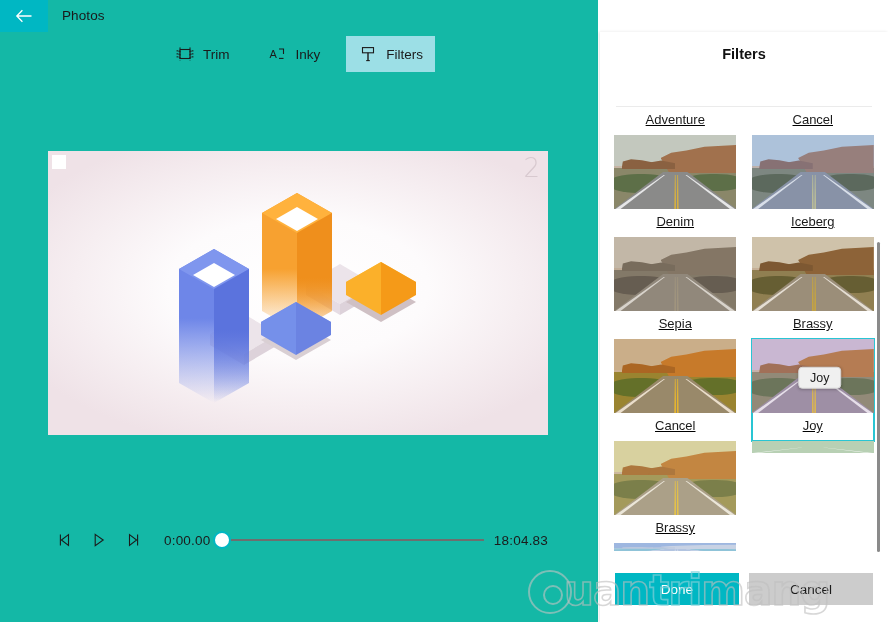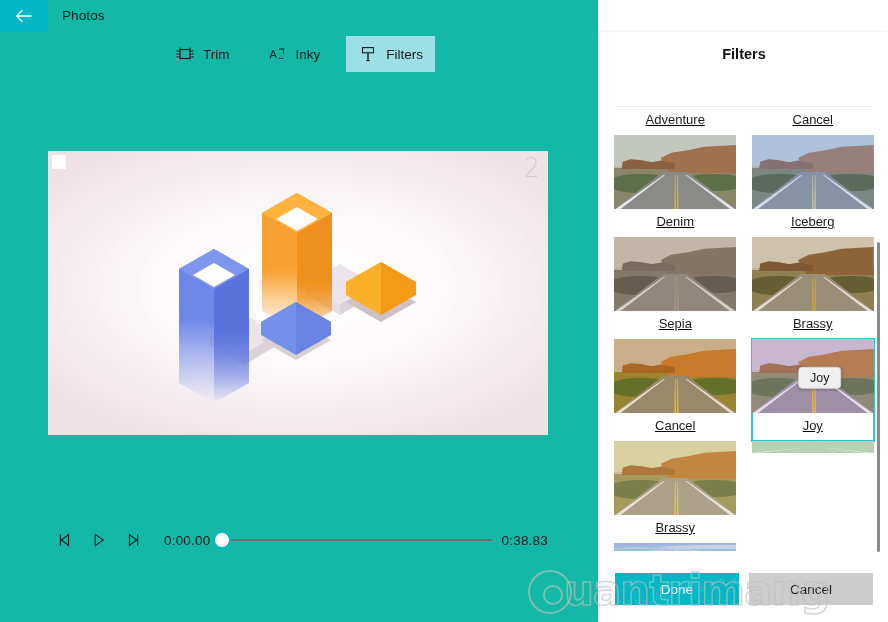--- a/index.html
+++ b/index.html
@@ -362,21 +362,21 @@
         <svg width="16" height="14" viewBox="0 0 16 14">
           <path d="M4.5 1.6 L11.6 7 L4.5 12.4 Z" fill="none" stroke="#1b1b1b" stroke-width="1.1"></path>
           <path d="M12.6 1.6 V12.4" stroke="#1b1b1b" stroke-width="1.1"></path>
         </svg>
       </button>
       <span id="time-current">0:00.00</span>
       <div id="scrub-track">
         <div id="scrub-line"></div>
         <div id="scrub-thumb"></div>
       </div>
-      <span id="time-total">0:38.83</span>
+      <span id="time-total">18:04.83</span>
     </div>
   </div>
 
   <div id="right-panel">
 
 
     <div id="panel-body">
       <div id="panel-title">Filters</div>
       <div id="panel-divider"></div>
 

